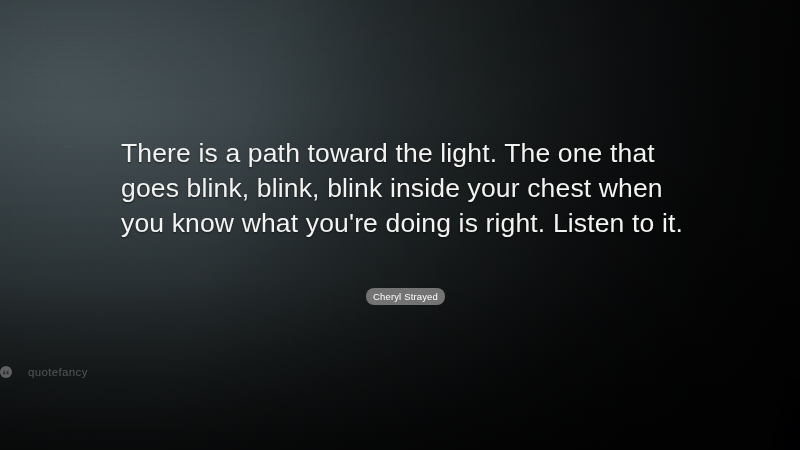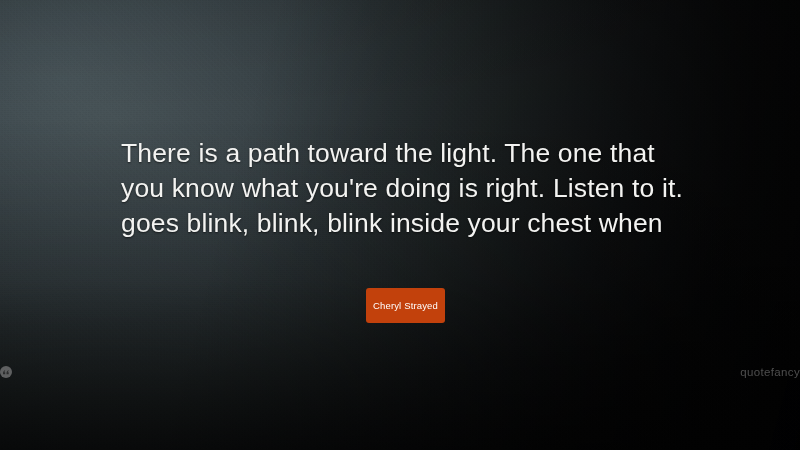--- a/index.html
+++ b/index.html
@@ -104,43 +104,43 @@
     letter-spacing: 0.15px;
     white-space: nowrap;
     text-shadow: 0 1px 2px rgba(0,0,0,0.55);
   }
 
   
   .author-badge {
     position: absolute;
     left: 366px;
     top: 288px;
-    height: 35px;
+    height: 17px;
     padding: 0 7px;
     display: flex;
     align-items: center;
     justify-content: center;
-    background: #c2410c;
+    background: #737373;
     color: #ffffff;
     font-size: 9.5px;
     font-weight: 400;
     letter-spacing: 0.15px;
-    border-radius: 3px;
+    border-radius: 8px;
     box-sizing: border-box;
   }
 
   
   .watermark {
     position: absolute;
     left: 0;
     right: 0;
     top: 366px;
     display: flex;
     align-items: center;
-    justify-content: space-between;
+    justify-content: flex-start;
     gap: 16px;
     opacity: 0.62;
   }
   .wm-logo {
     width: 12px;
     height: 12px;
     border-radius: 50%;
     background: #8d8d8d;
     display: flex;
     align-items: center;
@@ -163,22 +163,22 @@
   <div class="bg-base"></div>
   <div class="bg-glow-main"></div>
   <div class="bg-glow-soft"></div>
   <div class="bg-vignette-right"></div>
   <div class="bg-vignette-bottom"></div>
   <div class="bg-corner-dark"></div>
   <div class="bg-noise"></div>
 
   <div class="quote-block">
     <div class="quote-line">There is a path toward the light. The one that</div>
+    <div class="quote-line">goes blink, blink, blink inside your chest when</div>
     <div class="quote-line">you know what you're doing is right. Listen to it.</div>
-    <div class="quote-line">goes blink, blink, blink inside your chest when</div>
   </div>
 
   <div class="author-badge">Cheryl Strayed</div>
 
   <div class="watermark">
     <span class="wm-logo">
       <svg width="8" height="8" viewBox="0 0 8 8" aria-hidden="true">
         <path d="M1.0 5.3c0-1.5 0.7-2.5 1.9-3.0l0.35 0.62C2.6 3.25 2.25 3.7 2.25 4.25h0.95v2.0H1.0V5.3z
                  M4.5 5.3c0-1.5 0.7-2.5 1.9-3.0l0.35 0.62C6.1 3.25 5.75 3.7 5.75 4.25h0.95v2.0H4.5V5.3z" fill="#3a3a3a"></path>
       </svg>

